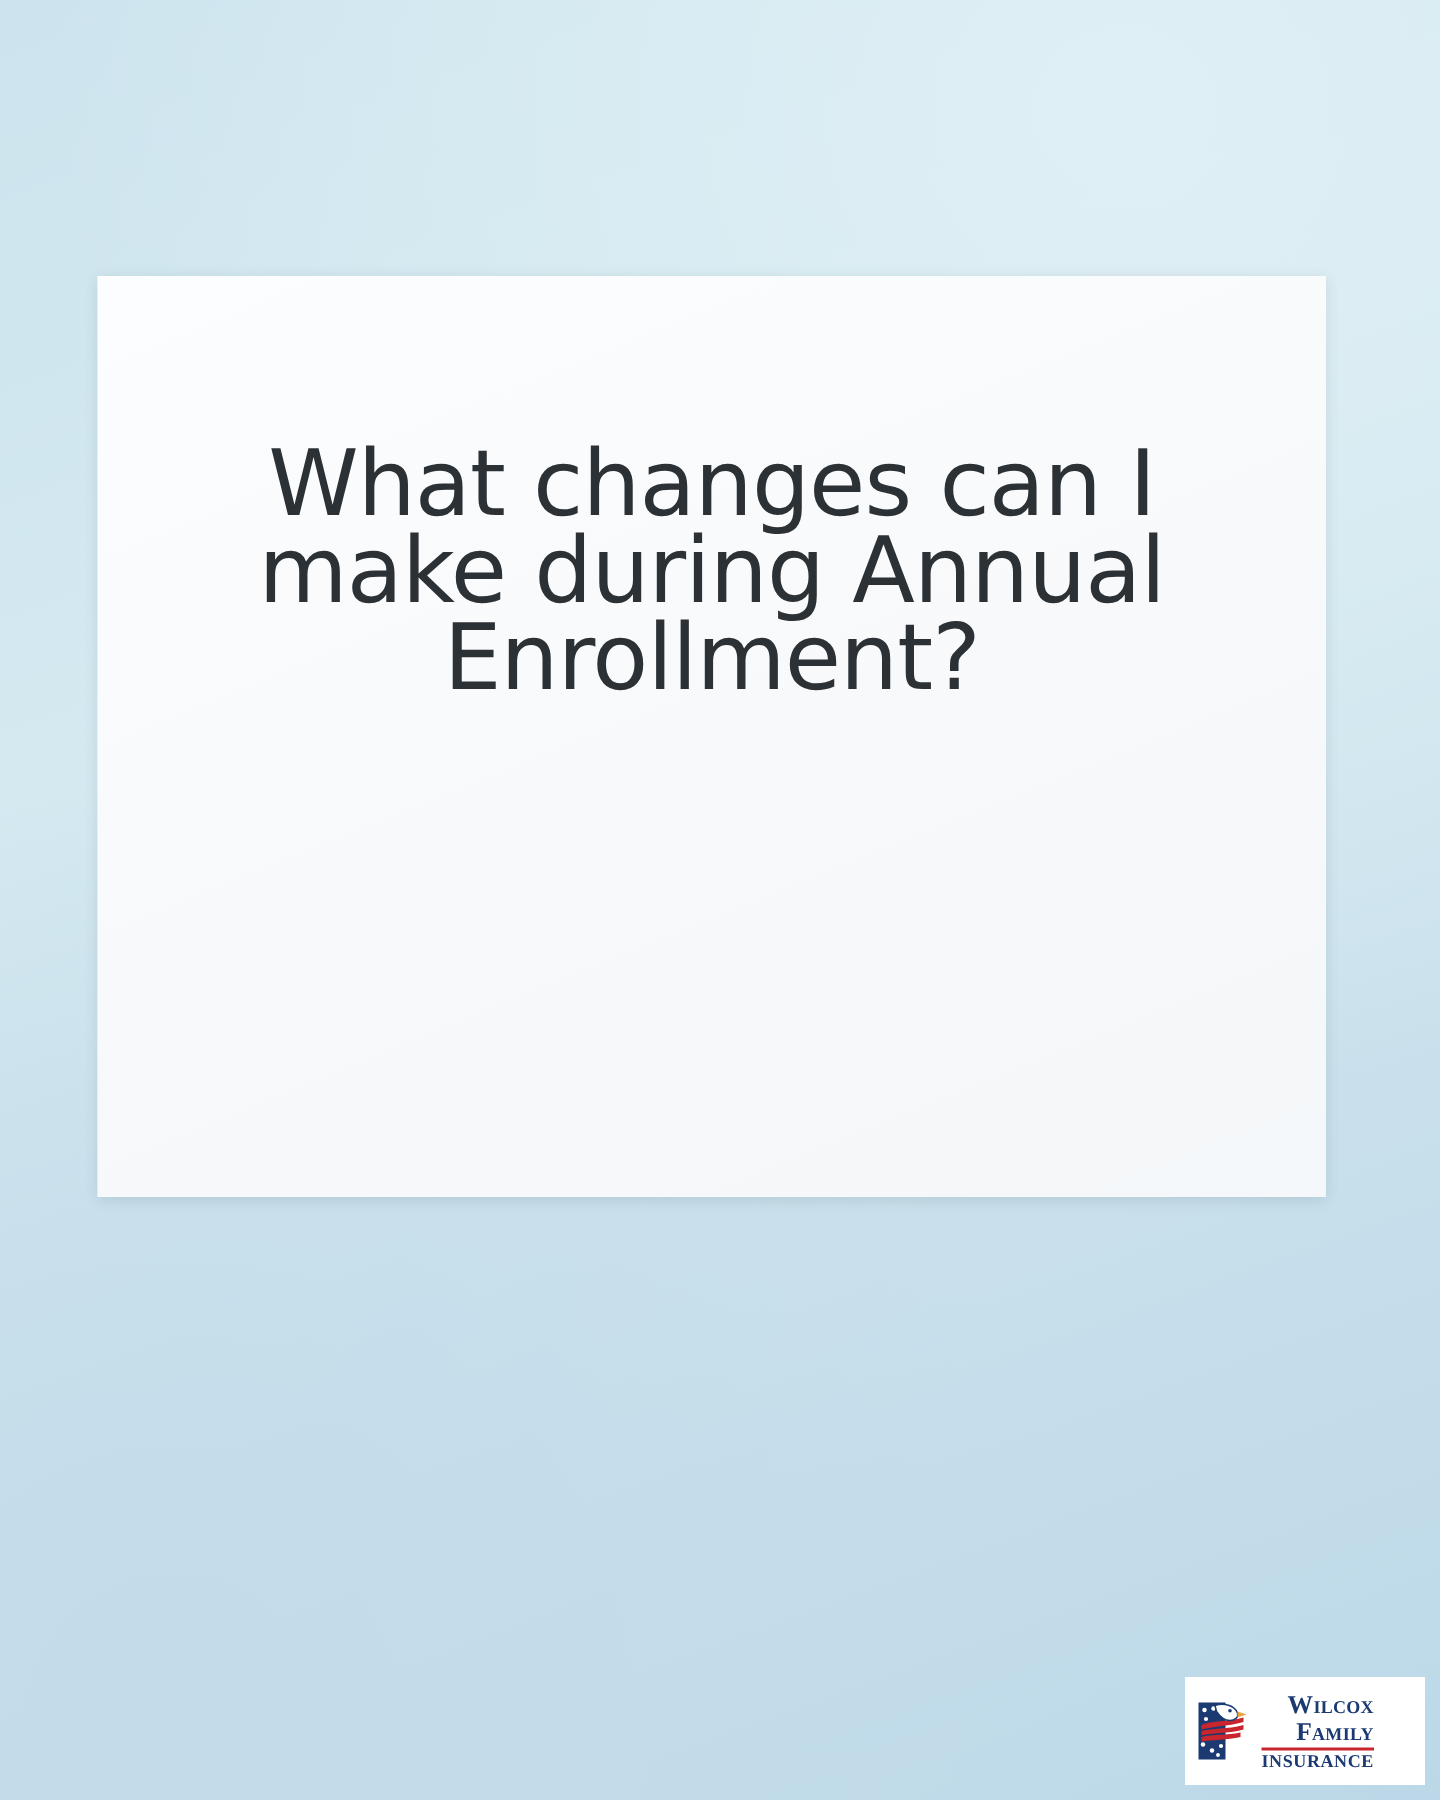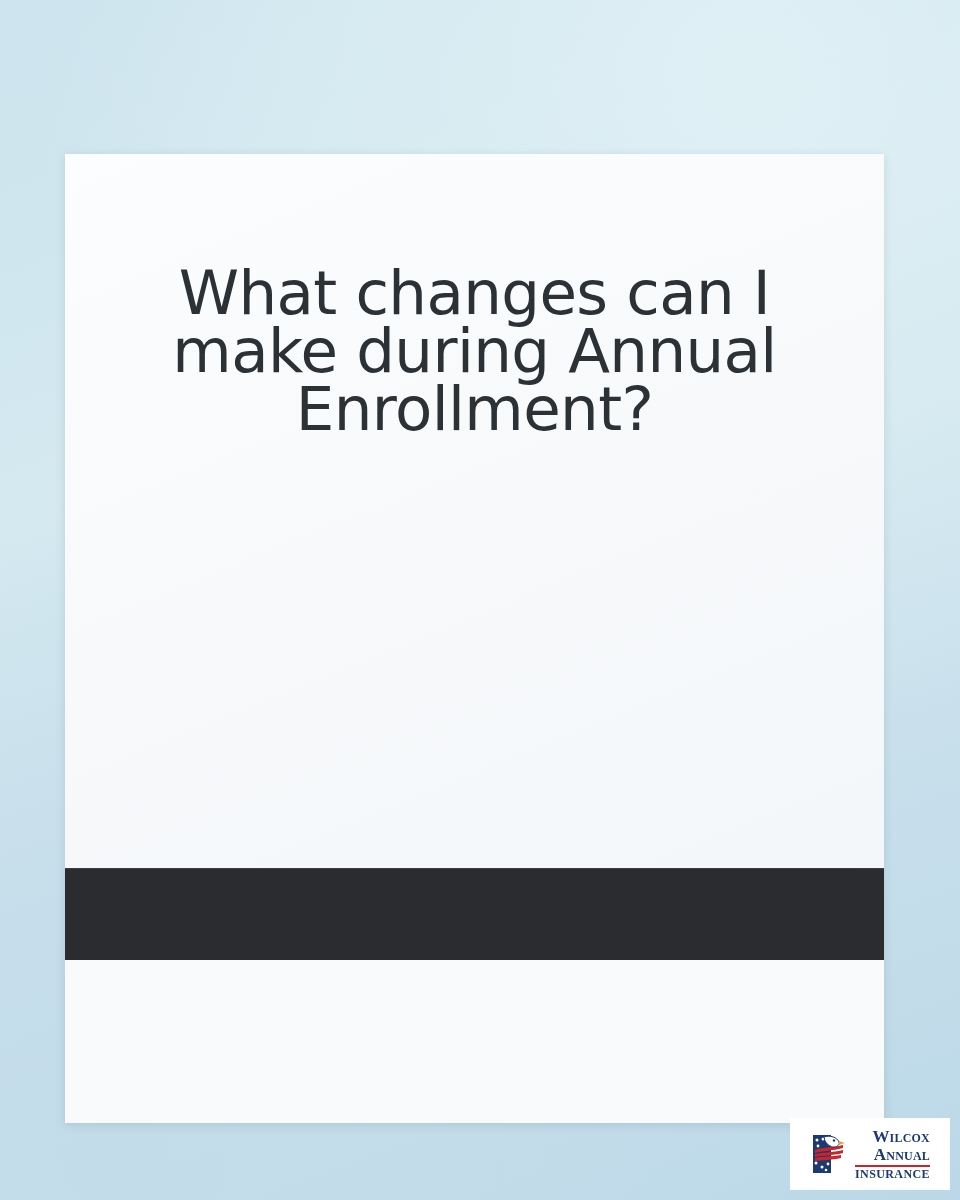--- a/index.html
+++ b/index.html
@@ -22,23 +22,23 @@
       radial-gradient(ellipse 120% 90% at 78% 6%, #dff0f5 0%, rgba(223,240,245,0) 62%),
       radial-gradient(ellipse 100% 80% at 12% 96%, #c3dcea 0%, rgba(195,220,234,0) 65%),
       linear-gradient(160deg, #cde4ee 0%, #d4e9f0 34%, #c9e0ec 68%, #bcd8e8 100%);
     overflow: hidden;
   }
 
   
   #card {
     position: absolute;
     left: 65px;
-    top: 154px;
+    top: 184px;
     width: 819px;
-    height: 969px;
+    height: 614px;
     background: #f8fafc;
     box-shadow: 0 2px 9px rgba(60, 85, 100, 0.16);
     overflow: hidden;
   }
 
   #card-body {
     position: absolute;
     left: 0;
     top: 0;
     width: 819px;
@@ -90,21 +90,20 @@
   
   #logo-box {
     position: absolute;
     left: 790px;
     top: 1118px;
     width: 160px;
     height: 72px;
     background: #ffffff;
     display: flex;
     align-items: center;
-    justify-content: center;
     gap: 5px;
     padding: 0 6px;
     box-sizing: border-box;
   }
 
   #logo-emblem {
     width: 40px;
     height: 44px;
     flex: 0 0 auto;
   }
@@ -177,20 +176,20 @@
       <path d="M5 18 C12 15, 22 16, 33 13 L33 16 C22 19, 12 19, 5 21 Z" fill="#c9252c"></path>
       <path d="M5 22 C12 20, 22 21, 33 18 L33 21 C22 24, 12 23, 5 25 Z" fill="#c9252c"></path>
       <path d="M5 26 C12 24, 22 25, 31 23 L31 26 C22 28, 12 28, 5 29 Z" fill="#c9252c"></path>
       <path d="M14 5 C20 3, 27 5, 29 10 C30 13, 27 15, 24 15 C20 15, 17 12, 15 9 Z" fill="#ffffff" stroke="#1b3a72" stroke-width="1"></path>
       <path d="M29 9 L35 11 L29 13 Z" fill="#e8a33d"></path>
       <circle cx="24" cy="8.5" r="1.2" fill="#1b3a72"></circle>
     </svg>
 
     <div id="logo-wordmark">
       <span class="logo-line-1">Wilcox</span>
-      <span class="logo-line-2">Annual</span>
+      <span class="logo-line-2">Family</span>
       <span id="logo-rule"></span>
       <span class="logo-line-3">INSURANCE</span>
     </div>
 
   </div>
 
 </div>
 
 </body></html>

